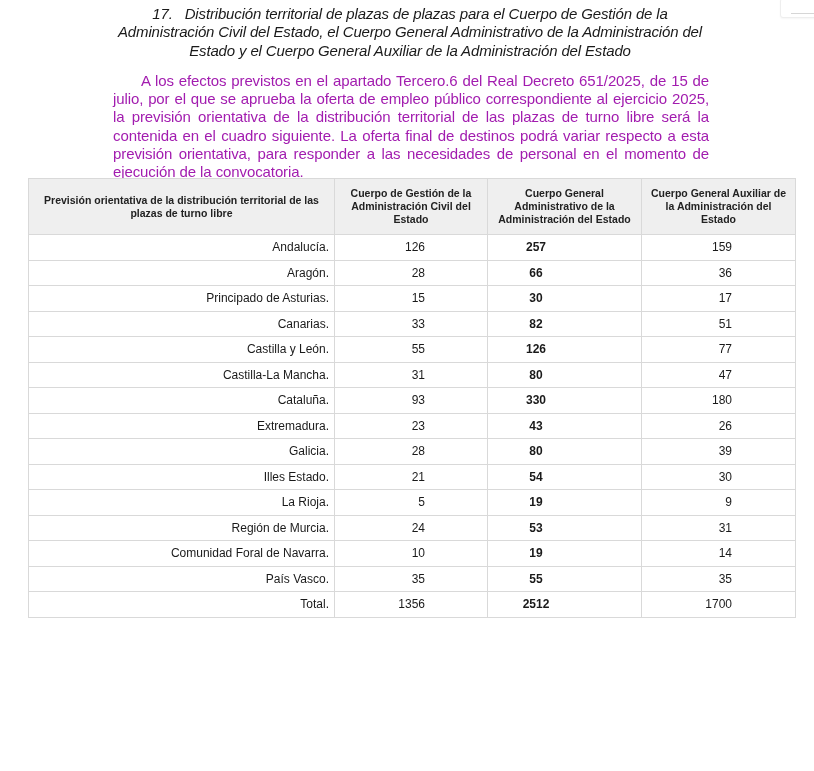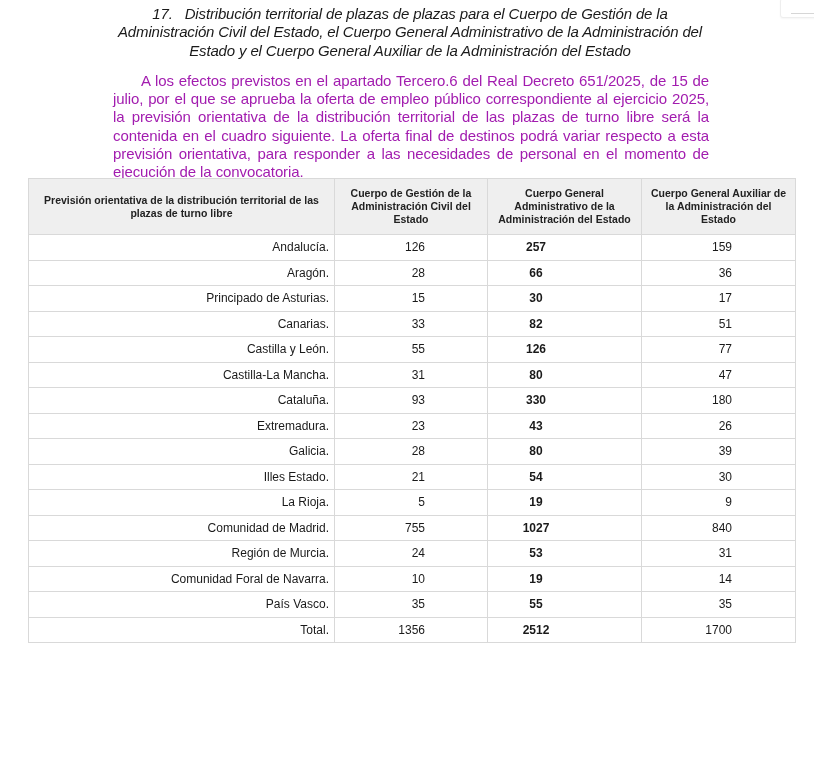--- a/index.html
+++ b/index.html
@@ -207,26 +207,20 @@
           <td class="num-c2">54</td>
           <td class="num-c3">30</td>
         </tr>
         <tr>
           <td class="label">La Rioja.</td>
           <td class="num-c1">5</td>
           <td class="num-c2">19</td>
           <td class="num-c3">9</td>
         </tr>
         <tr>
-          <td class="label">Comunidad de Madrid.</td>
-          <td class="num-c1">755</td>
-          <td class="num-c2">1027</td>
-          <td class="num-c3">840</td>
-        </tr>
-        <tr>
           <td class="label">Región de Murcia.</td>
           <td class="num-c1">24</td>
           <td class="num-c2">53</td>
           <td class="num-c3">31</td>
         </tr>
         <tr>
           <td class="label">Comunidad Foral de Navarra.</td>
           <td class="num-c1">10</td>
           <td class="num-c2">19</td>
           <td class="num-c3">14</td>

